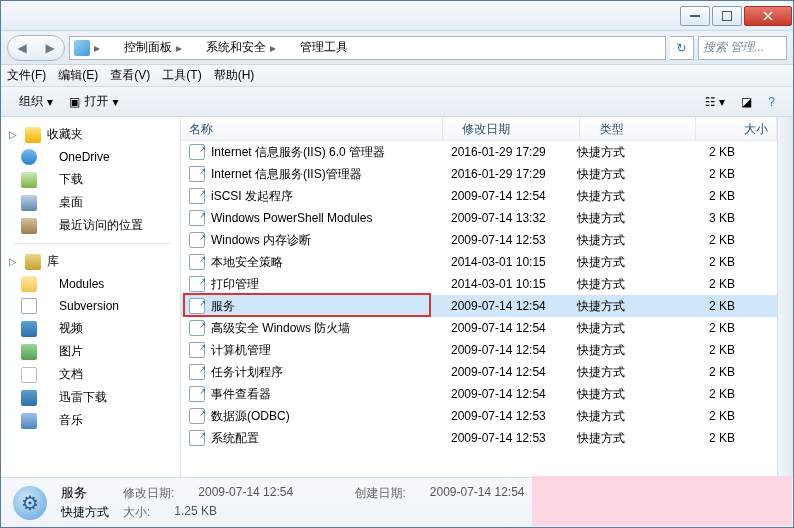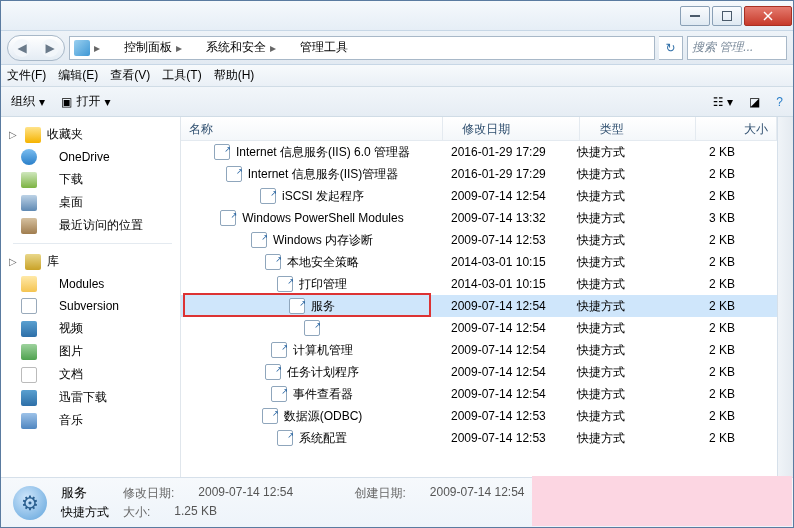--- a/index.html
+++ b/index.html
@@ -9,24 +9,24 @@
   .winbtn { width: 30px; height: 20px; margin-left: 2px; border: 1px solid #8aa0b6; border-radius: 2px; display: flex; align-items: center; justify-content: center; background: linear-gradient(#f9fbfd,#dfe9f2); cursor: pointer; }
   .winbtn.close { width: 48px; background: linear-gradient(#e47a6e,#c73a2a); border-color: #a82f22; color: #fff; }
   .addrbar { height: 34px; background: linear-gradient(#eef3f8,#e2eaf2); border-bottom: 1px solid #c7d7e6; display: flex; align-items: center; padding: 3px 6px; gap: 4px; }
   .navbtns { width: 58px; height: 26px; border: 1px solid #a8b8c8; border-radius: 13px; background: linear-gradient(#fff,#e4ecf4); display:flex; align-items:center; justify-content:space-around; }
   .navarrow { width: 18px; height: 18px; border-radius: 50%; background: #f2f6fa; display:flex; align-items:center; justify-content:center; color:#6a7a8a; }
   .crumbs { flex: 1; height: 24px; border: 1px solid #a8b8c8; background: #fff; display: flex; align-items: center; padding: 0 4px; gap: 4px; }
   .crumb-icon { width: 16px; height: 16px; background: linear-gradient(135deg,#9ad0f0,#3f98d5); border-radius: 2px; }
   .crumb-sep { color: #666; }
   .crumb-link { cursor: pointer; margin-left: 20px; }
   .refresh { width: 24px; height: 24px; border: 1px solid #a8b8c8; border-left: none; background: #fff; display:flex; align-items:center; justify-content:center; color:#2f6fa8; }
-  .searchbox { width: 100px; height: 24px; border: 1px solid #a8b8c8; background: #fff; display:flex; align-items:center; padding: 0 4px; color:#7a8a9a; font-style: italic; }
+  .searchbox { width: 89px; height: 24px; border: 1px solid #a8b8c8; background: #fff; display:flex; align-items:center; padding: 0 4px; color:#7a8a9a; font-style: italic; }
   .menubar { height: 22px; background: linear-gradient(#f7fafc,#eaf0f6); border-bottom: 1px solid #d0dce6; display:flex; align-items:center; padding: 0 6px; gap: 12px; }
   .menuitem { cursor: pointer; }
-  .toolbar { height: 30px; background: linear-gradient(#f2f6fa,#e6edf4); border-bottom: 1px solid #d0dce6; display:flex; align-items:center; padding: 0 2px; }
+  .toolbar { height: 30px; background: linear-gradient(#f2f6fa,#e6edf4); border-bottom: 1px solid #d0dce6; display:flex; align-items:center; padding: 0 10px; }
   .tbtn { padding: 3px 8px; display:flex; align-items:center; gap:4px; cursor:pointer; border-radius:2px; }
   .tspacer { flex:1; }
   .body { display:flex; height: 360px; }
   .sidebar { width: 180px; border-right: 1px solid #e0e6ec; overflow-y: auto; padding: 6px 0 6px 4px; }
   .side-item { display:flex; align-items:center; gap:22px; padding: 3px 4px 3px 16px; cursor:pointer; white-space:nowrap; }
   .side-group { display:flex; align-items:center; gap:6px; padding: 3px 4px; cursor:pointer; font-weight:normal; }
   .chev { width:10px; color:#666; font-size:10px; }
   .sicon { width:16px; height:16px; flex:none; border-radius:2px; }
   .ic-fav { background: linear-gradient(#ffe38a,#f5b300); }
   .ic-cloud { background: linear-gradient(#7abdf0,#2a7fc9); border-radius:50%; }
@@ -44,21 +44,21 @@
   .filepane { flex:1; display:flex; flex-direction:column; overflow:hidden; }
   .colhead { height: 24px; display:flex; align-items:center; border-bottom:1px solid #e4eaf0; background:linear-gradient(#fff,#f4f7fa);justify-content:space-between; }
   .col { padding: 0 8px; border-right:1px solid #e4eaf0; line-height:24px; color:#2f4f6f; cursor:pointer; }
   .c-name { width: 262px; }
   .c-date { width: 126px; }
   .c-type { width: 104px; }
   .c-size { width: 70px; text-align:right; }
   .rows { overflow-y:auto; flex:1; }
   .row { height: 22px; display:flex; align-items:center; position:relative; }
   .row.sel { background: #cfe6fb; }
-  .row .cell { padding: 0 8px; white-space:nowrap; overflow:hidden; text-overflow:ellipsis; line-height:22px;justify-content:center; }
+  .row .cell { padding: 0 8px; white-space:nowrap; overflow:hidden; text-overflow:ellipsis; line-height:22px; }
   .row .c-name { display:flex; align-items:center; gap:6px; }
   .ficon { width:16px; height:16px; flex:none; background:#fff; border:1px solid #8fa6bc; border-radius:2px; position:relative; }
   .ficon::after { content:"↗"; position:absolute; right:-2px; bottom:-2px; font-size:8px; color:#1f5f9f; }
   .row .c-size { text-align:right; }
   .redbox { position:absolute; border:2px solid #d33; pointer-events:none; }
   .details { height: 50px; border-top:1px solid #d6e0ea; background: linear-gradient(#f6f9fc,#eef4fa); display:flex; align-items:center; padding: 4px 12px; gap: 14px; }
   .dicon { width: 34px; height: 34px; background: radial-gradient(circle at 40% 35%, #cfe6fb, #5fa3db); border-radius:50%; position:relative; }
   .dicon::after { content:"⚙"; position:absolute; inset:0; display:flex; align-items:center; justify-content:center; font-size:20px; color:#2a5f8f; }
   .dmeta { display:flex; flex-direction:column; gap:2px; }
   .dtitle { font-size:13px; }
@@ -271,20 +271,21 @@
               <span>服务</span>
             </div>
             <div class="cell c-date">2009-07-14 12:54</div>
             <div class="cell c-type">快捷方式</div>
             <div class="cell c-size">2 KB</div>
             <div class="redbox" style="left: 2px; top: -2px; width: 248px; height: 24px;"></div>
           </div>
           <div class="row">
             <div class="cell c-name">
               <span class="ficon"></span>
+              <span>高级安全 Windows 防火墙</span>
             </div>
             <div class="cell c-date">2009-07-14 12:54</div>
             <div class="cell c-type">快捷方式</div>
             <div class="cell c-size">2 KB</div>
           </div>
           <div class="row">
             <div class="cell c-name">
               <span class="ficon"></span>
               <span>计算机管理</span>
             </div>

